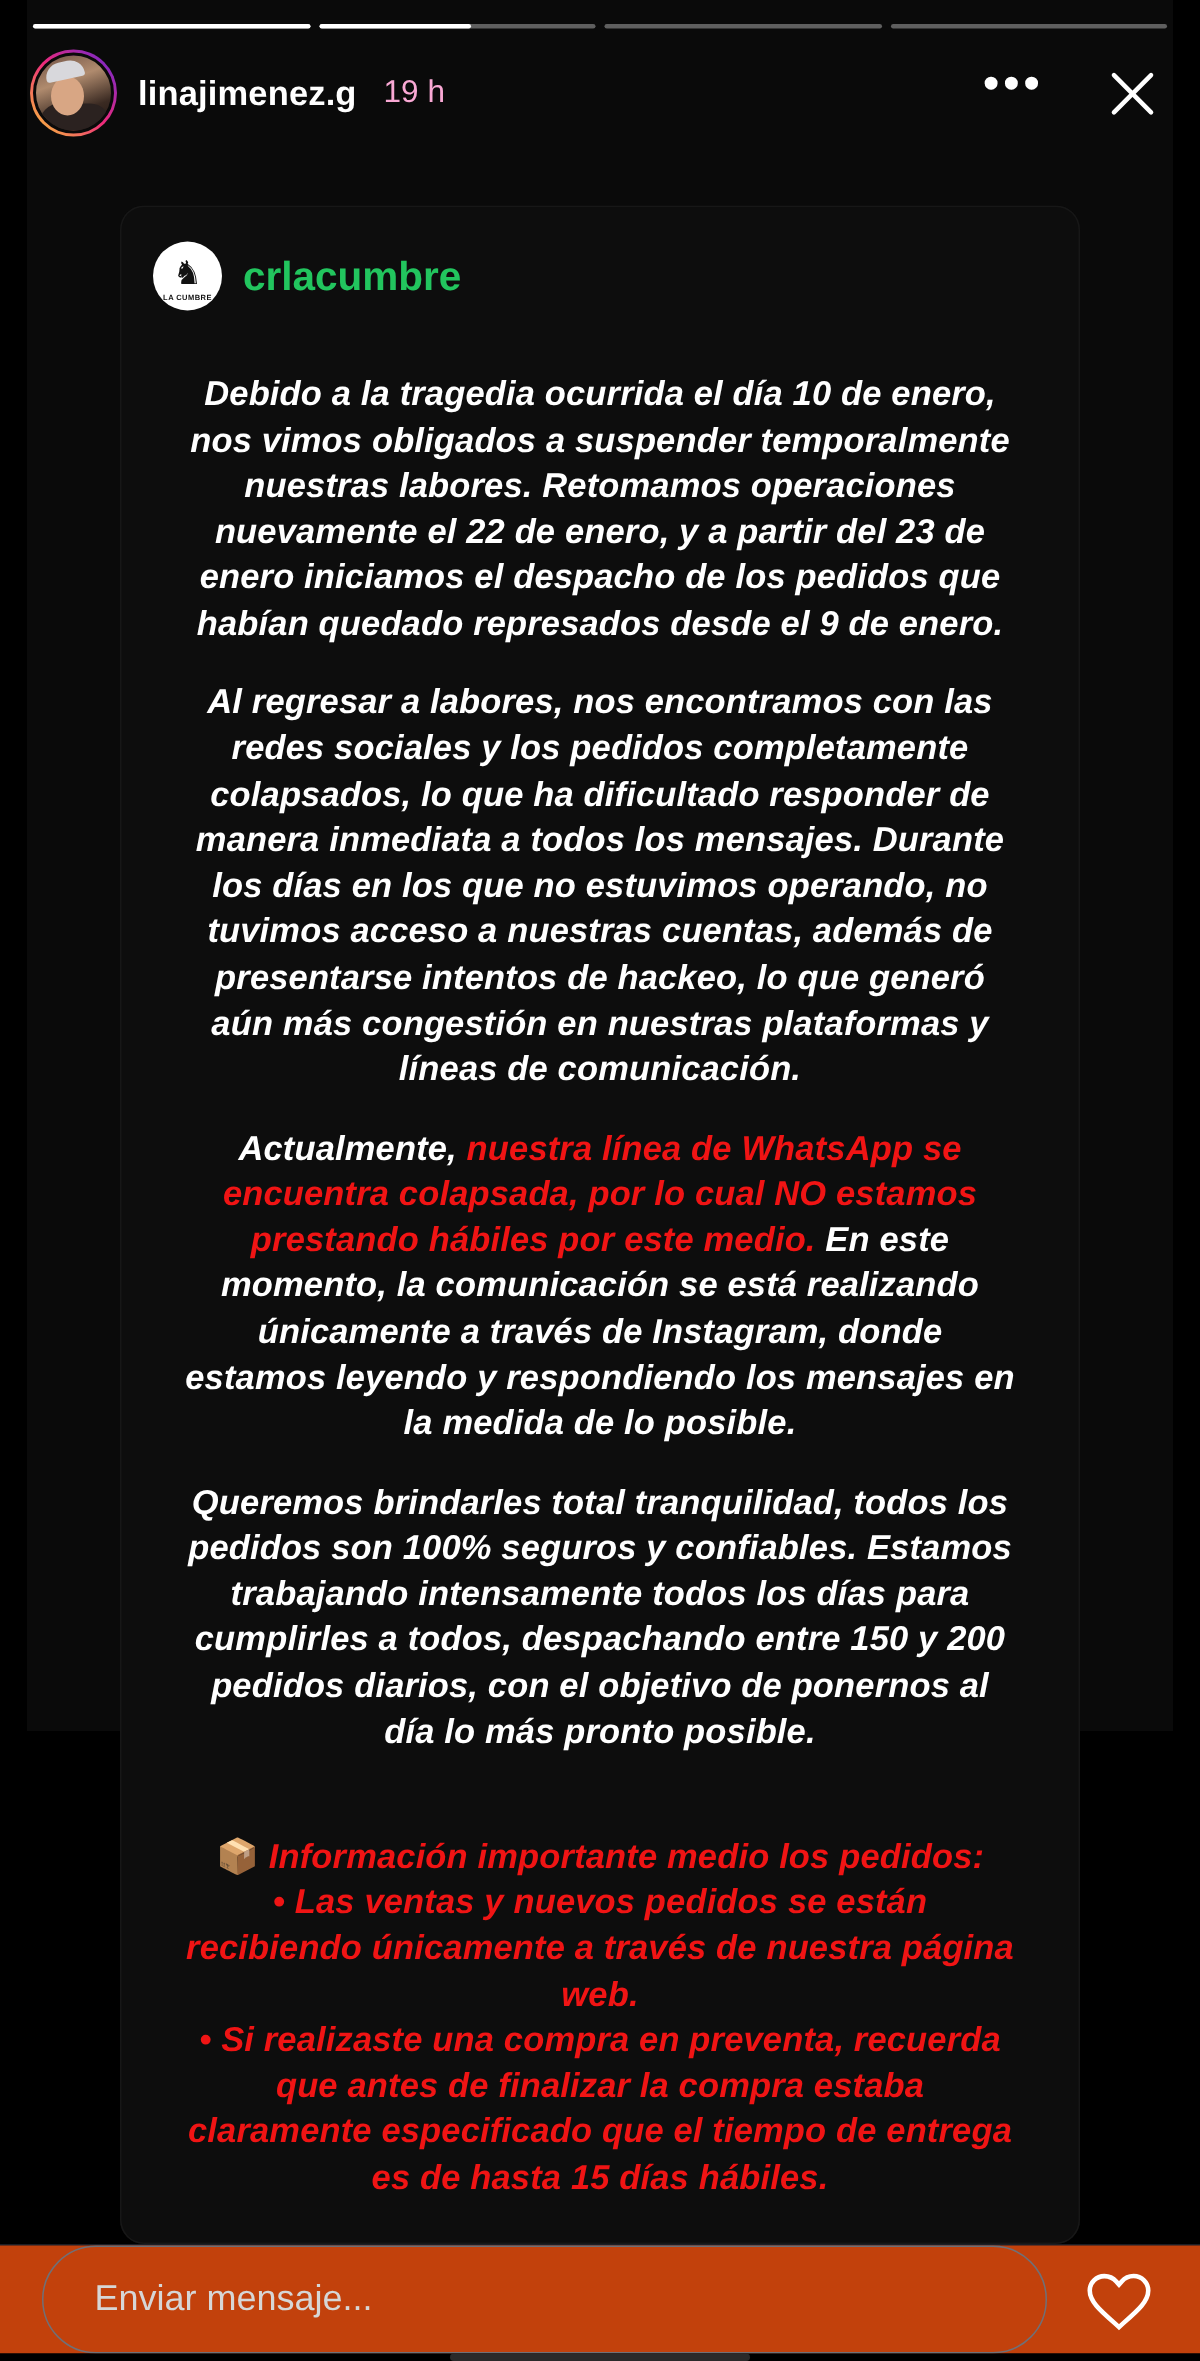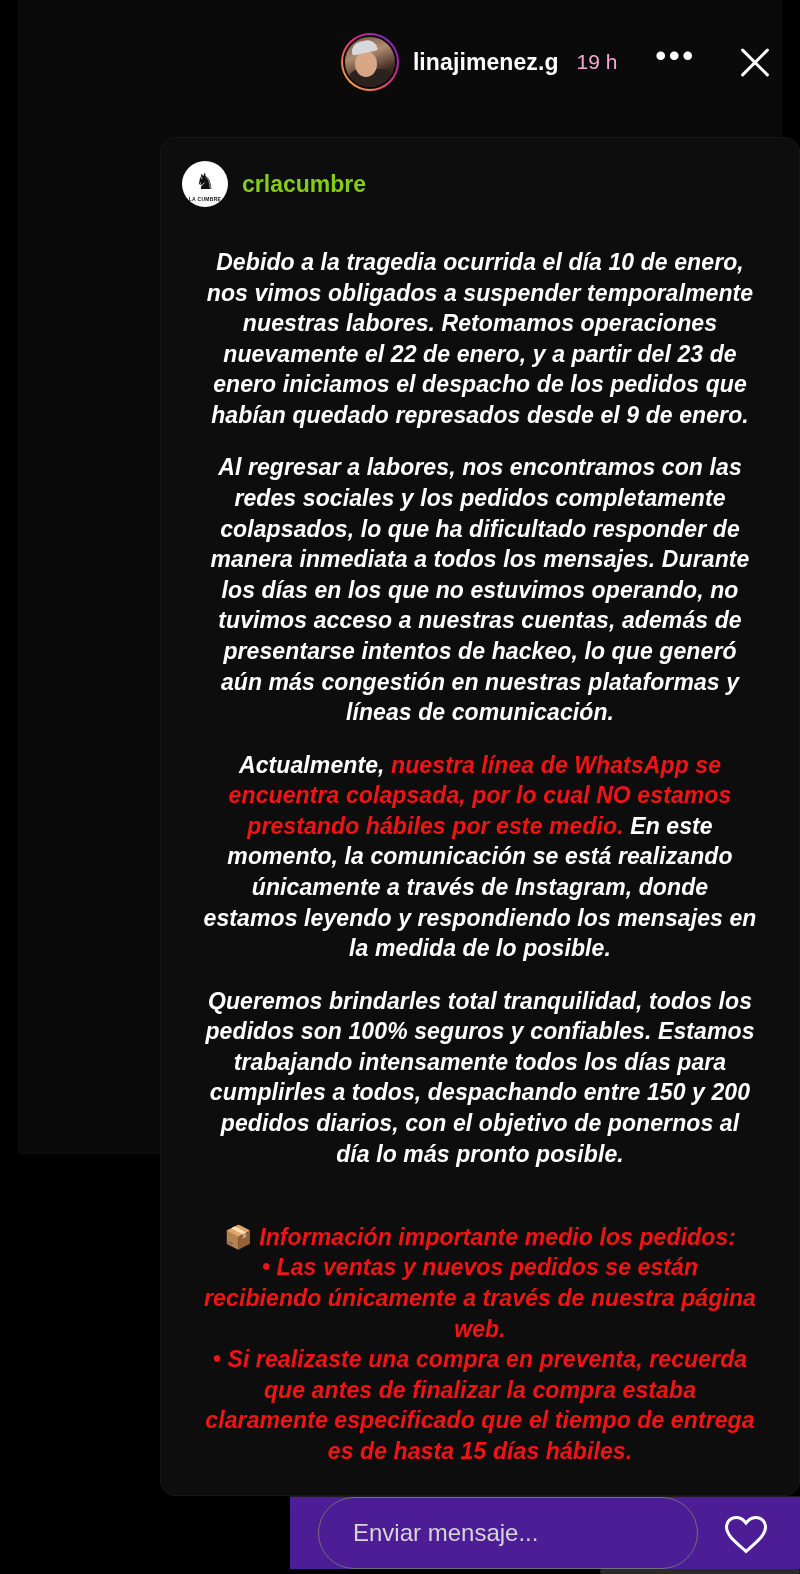--- a/index.html
+++ b/index.html
@@ -14,21 +14,20 @@
     font-family: "Liberation Sans", sans-serif;
     color: #fff;
   }
   .phone {
     position: relative;
     width: 800px;
     height: 1154px;
     background: #0a0a0a;
     display: flex;
     flex-direction: column;
-    align-items: flex-end;
   }
   
   .progress-row {
     display: flex;
     gap: 6px;
     padding: 16px 22px 0 22px;
     align-items: center;
     height: 10px;
     box-sizing: content-box;
   }
@@ -172,23 +171,23 @@
     position: absolute;
     bottom: 5px;
     left: 0; right: 0;
     text-align: center;
     font-size: 5px;
     letter-spacing: 0.3px;
     color: #111;
     font-weight: 700;
   }
   .post-username {
-    font-size: 23px;
+    font-size: 27px;
     font-weight: 600;
-    color: #84cc16;
+    color: #22c55e;
   }
   .post-body {
     padding: 30px 42px 0 42px;
     text-align: center;
   }
   .para {
     font-size: 23px;
     line-height: 1.33;
     font-weight: 700;
     font-style: italic;
@@ -196,21 +195,21 @@
     margin: 0 0 22px 0;
     letter-spacing: 0.1px;
   }
   .para:last-child { margin-bottom: 0; }
   .red { color: #f01414; }
   .emoji { font-style: normal; }
 
   
   .footer {
     height: 140px;
-    background: #4c1d95;
+    background: #c2410c;
     display: flex;
     align-items: center;
     padding: 0 28px;
     gap: 22px;
     border-top: 1px solid #1d1e26;
   }
   .msg-input {
     flex: 1 1 auto;
     height: 72px;
     border-radius: 40px;

